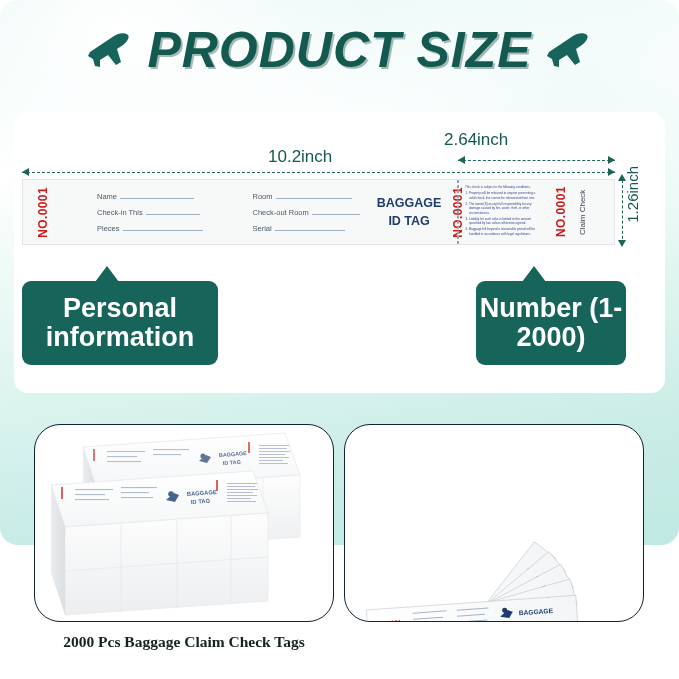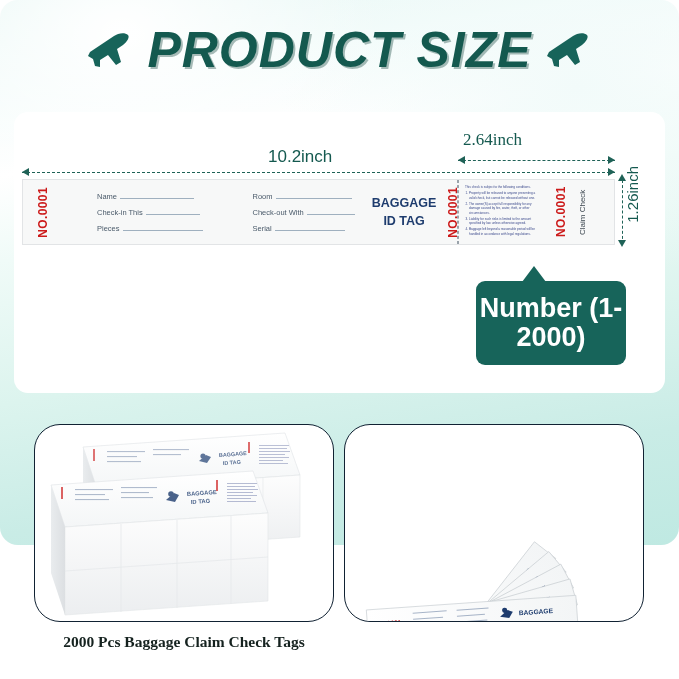--- a/index.html
+++ b/index.html
@@ -69,21 +69,21 @@
   .terms-head { margin-bottom: 1.5px; }
   .terms ol { margin: 0; padding-left: 4px; }
   .terms li { margin-bottom: 1.2px; }
   #tag-right-num { width: 22px; margin-left: 4px; }
   #claim { writing-mode: vertical-rl; transform: rotate(180deg);
            font-size: 8px; color: #3d4750; width: 20px;
            display: flex; align-items: center; justify-content: center; }
   
   .dimlabel { position: absolute; color: #14594f; font-size: 17px; white-space: nowrap; }
   #dl-width  { left: 268px; top: 147px; }
-  #dl-stub   { left: 463px; top: 130px; font-family: Liberation Serif, serif; }
+  #dl-stub   { left: 444px; top: 130px; }
   #dl-height { left: 624px; top: 166px; writing-mode: vertical-rl;
                transform: rotate(180deg); font-size: 15px; }
   .dimline { position: absolute; border-top: 1px dashed #1f6257; height: 0; }
   #dim-full { left: 22px; top: 172px; width: 593px; }
   #dim-stub { left: 458px; top: 160px; width: 157px; }
   .dimv { position: absolute; border-left: 1px dashed #1f6257; width: 0; }
   #dim-h { left: 622px; top: 180px; height: 64px; }
   .arrow { position: absolute; width: 0; height: 0; }
   .ar-l { border-top: 4px solid transparent; border-bottom: 4px solid transparent;
           border-right: 7px solid #1f6257; }
@@ -169,21 +169,21 @@
             <span class="flabel">Pieces</span>
             <span class="fline w3"></span>
           </div>
         </div>
         <div class="fcol">
           <div class="frow">
             <span class="flabel">Room</span>
             <span class="fline w4"></span>
           </div>
           <div class="frow">
-            <span class="flabel">Check-out With</span>
+            <span class="flabel">Check-out Room</span>
             <span class="fline w5"></span>
           </div>
           <div class="frow">
             <span class="flabel">Serial</span>
             <span class="fline w6"></span>
           </div>
         </div>
       </div>
 
       <svg id="traveler" viewBox="0 0 30 34">
@@ -211,20 +211,21 @@
           <li>The owner(S) accept full responsibility for any damage caused by fire, water, theft, or other circumstances.</li>
           <li>Liability for such risks is limited to the amount specified by law unless otherwise agreed.</li>
           <li>Baggage left beyond a reasonable period will be handled in accordance with legal regulations.</li>
         </ol>
       </div>
       <div class="vnum" id="tag-right-num">NO.0001</div>
       <div id="claim">Claim Check</div>
     </div>
   </div>
 
+  <div class="callout" id="co-personal">Personal information</div>
   <div class="callout" id="co-number">Number (1-2000)</div>
 
   <div class="panel" id="panel-left">
     <svg class="stack-svg" width="300" height="198" viewBox="0 0 300 198">
       <defs>
         <linearGradient id="gTop" x1="0" y1="0" x2="0" y2="1">
           <stop offset="0" stop-color="#ffffff"></stop>
             <stop offset="1" stop-color="#f4f6f7"></stop>
         </linearGradient>
         <linearGradient id="gSide" x1="0" y1="0" x2="1" y2="0">

